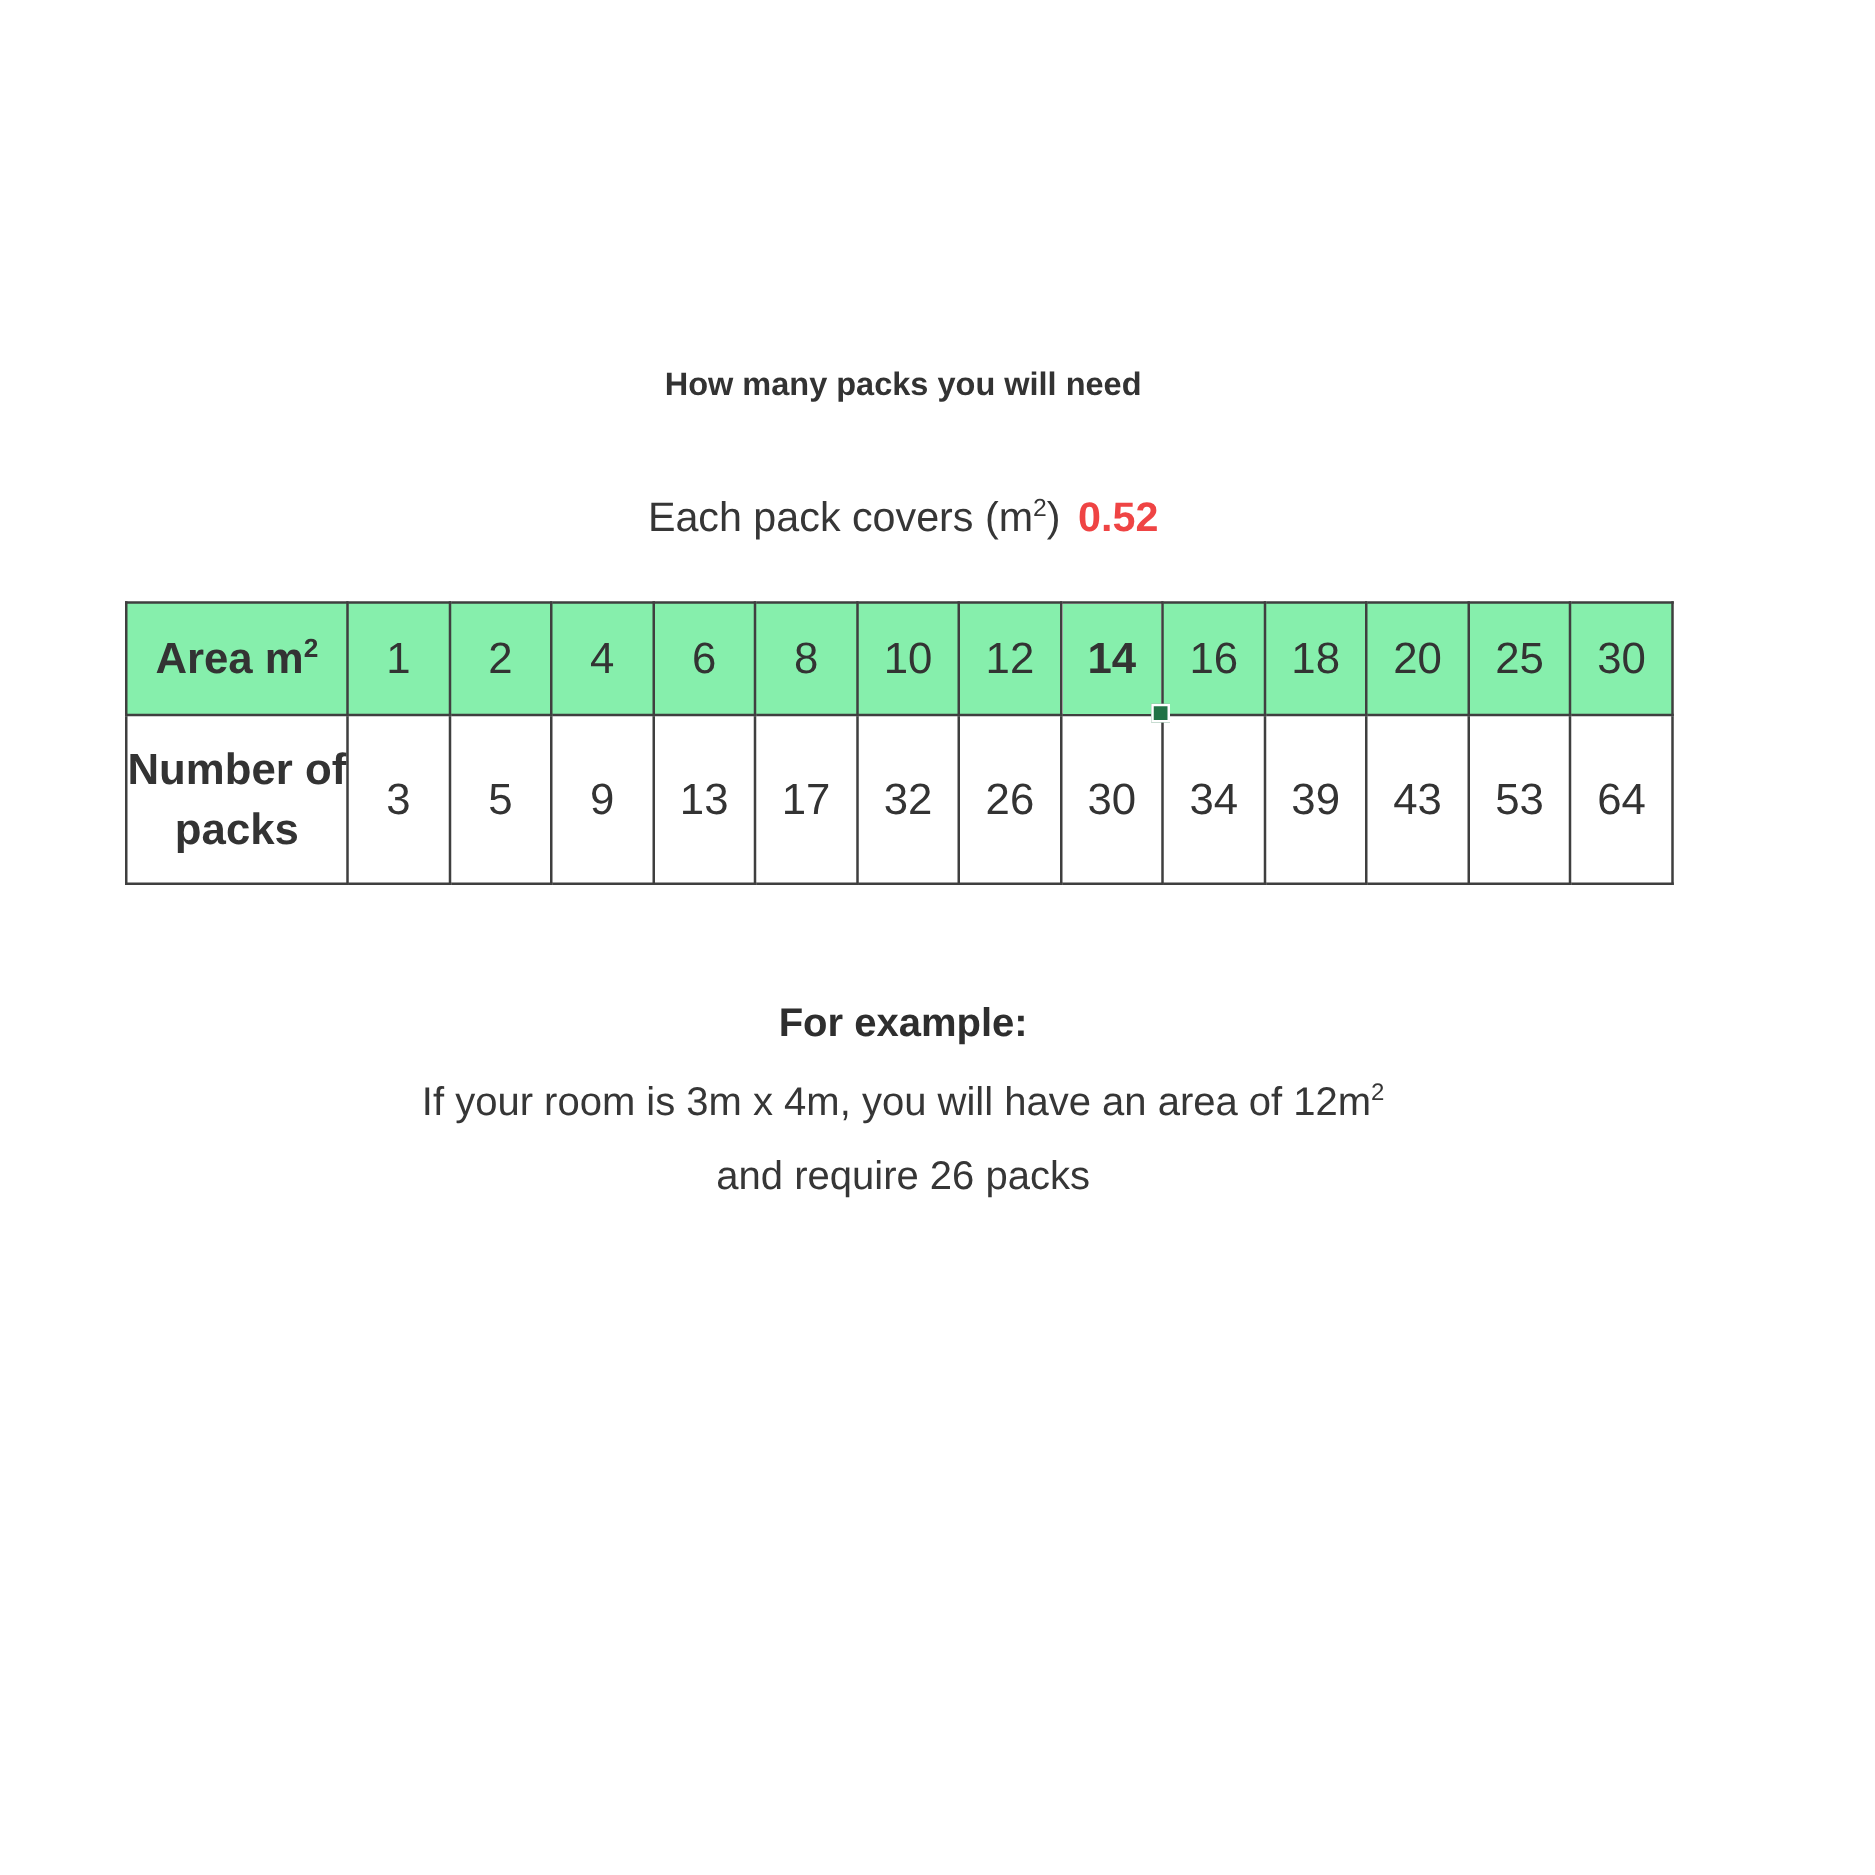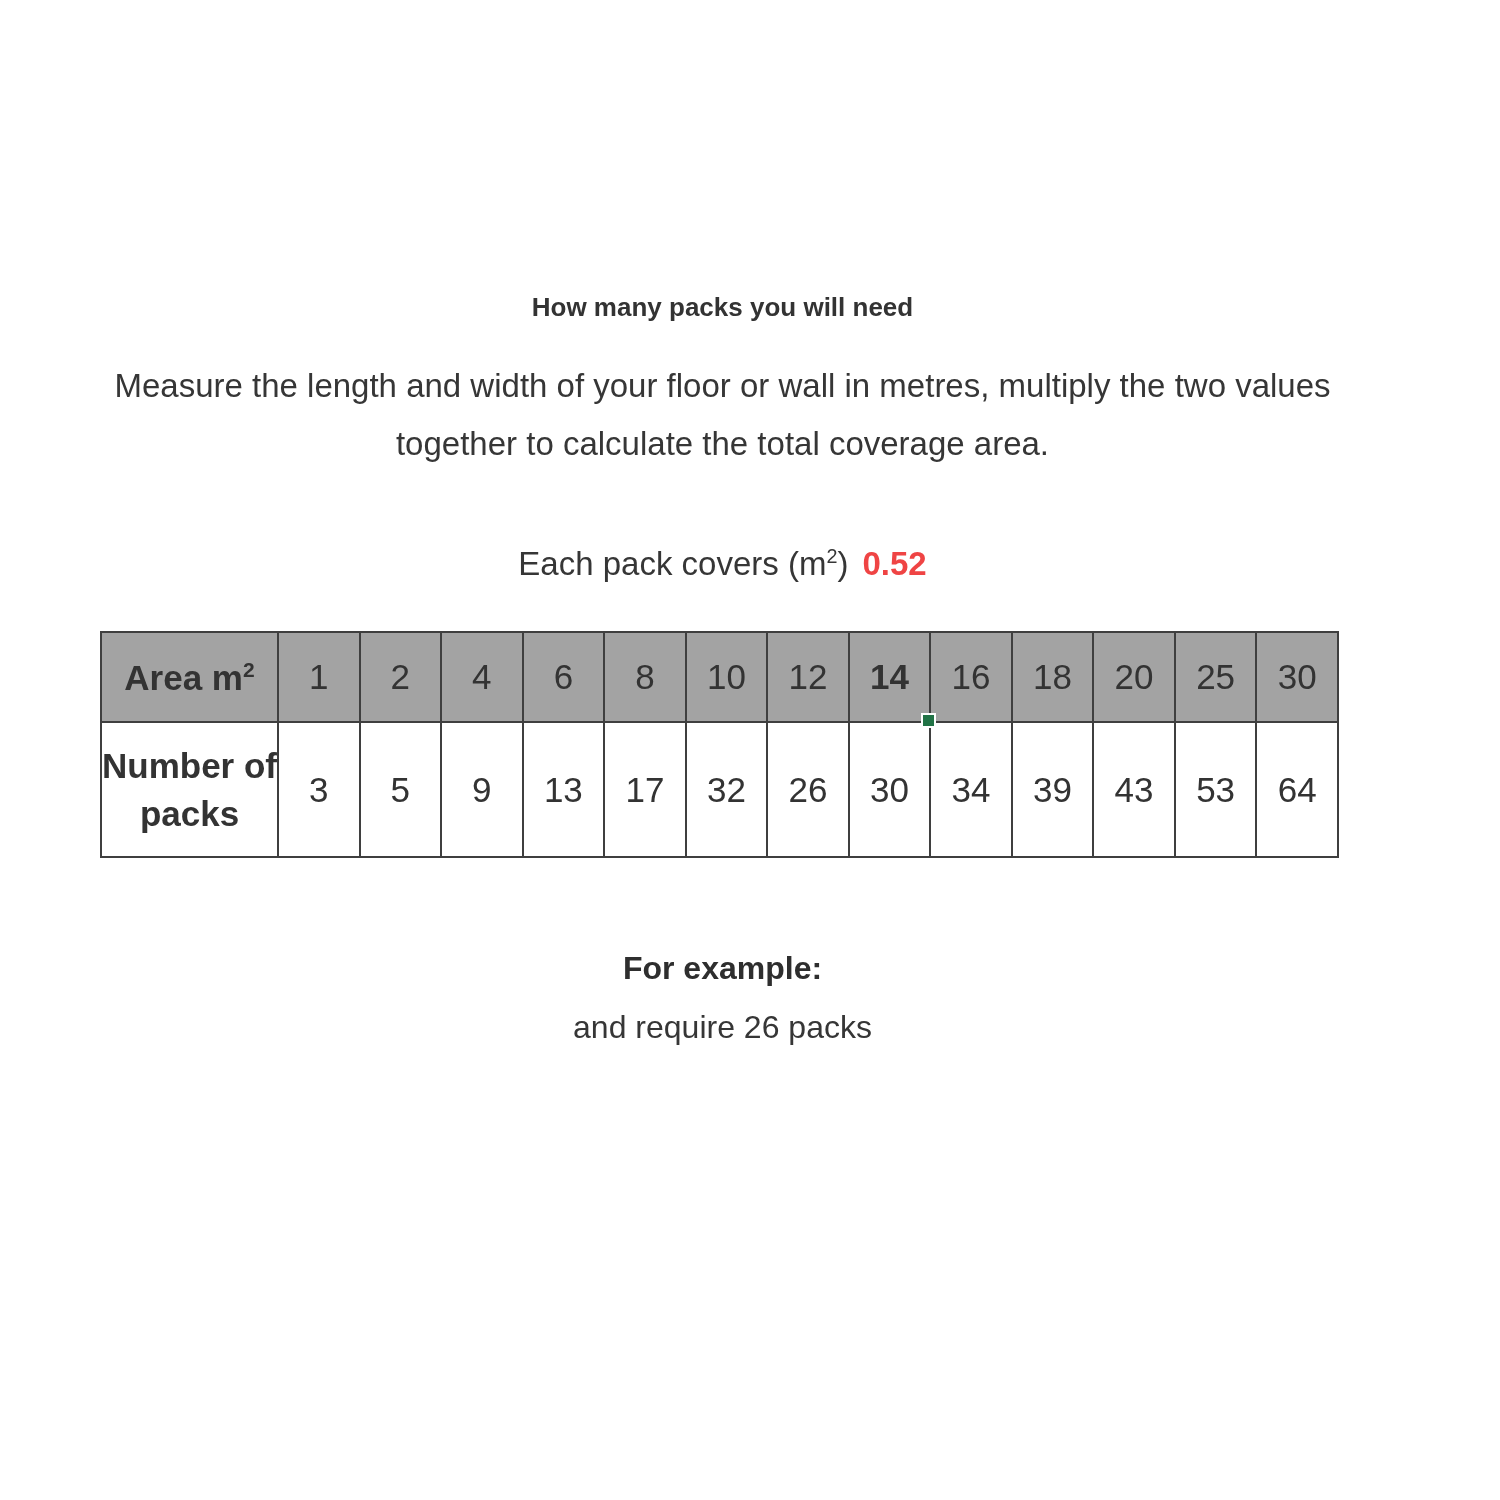--- a/index.html
+++ b/index.html
@@ -57,21 +57,21 @@
   table.packs-table td {
     border: 2px solid #3f3f3f;
     text-align: center;
     vertical-align: middle;
     font-size: 35px;
     color: #333333;
     padding: 0;
     overflow: visible;
   }
   tr.header-row td {
-    background: #a3a3a3;
+    background: #86efac;
     height: 88px;
   }
   tr.data-row td {
     background: #ffffff;
     height: 133px;
   }
   td.label-cell {
     width: 175px;
     text-align: left;
     padding-left: 9px;
@@ -120,21 +120,20 @@
     font-size: 32px;
   }
 </style>
 </head>
 <body>
 
 <div class="page">
 
   <h1 class="title">How many packs you will need</h1>
 
-  <p class="intro">Measure the length and width of your floor or wall in metres, multiply the two values together to calculate the total coverage area.</p>
 
   <p class="coverage"><span>Each pack covers (m</span><sup>2</sup><span>)</span><span class="coverage-value">0.52</span></p>
 
   <table class="packs-table">
     <tbody>
       <tr class="header-row">
         <td class="label-cell"><span>Area m</span><sup>2</sup></td>
         <td>1</td>
         <td>2</td>
         <td>4</td>
@@ -164,16 +163,17 @@
         <td>43</td>
         <td>53</td>
         <td>64</td>
       </tr>
     </tbody>
   </table>
 
 
   <div class="example">
     <p class="example-heading">For example:</p>
+    <p class="example-line1"><span>If your room is 3m x 4m, you will have an area of 12m</span><sup>2</sup></p>
     <p class="example-line2">and require 26 packs</p>
   </div>
 
 </div>
 
 </body></html>

